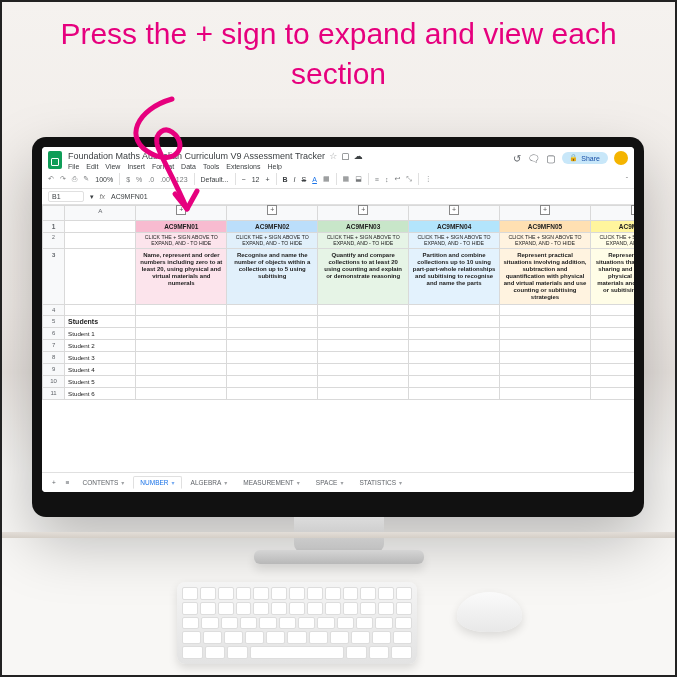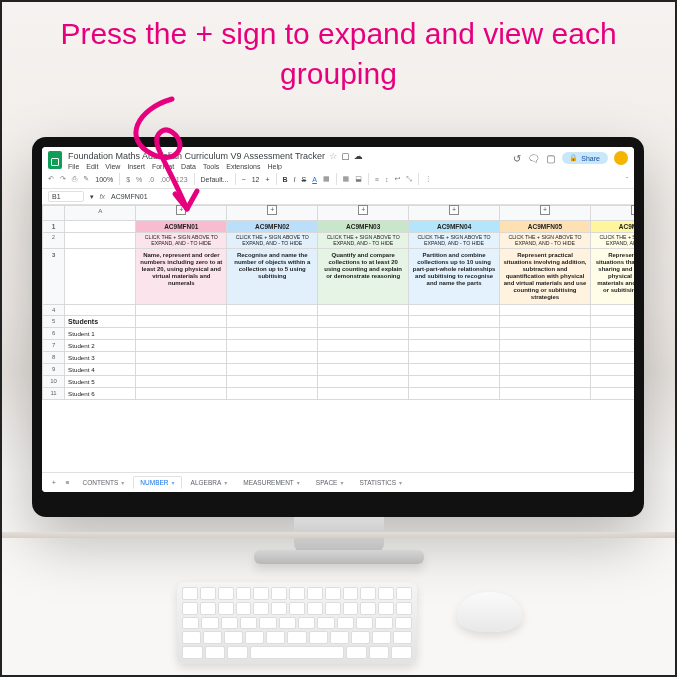--- a/index.html
+++ b/index.html
@@ -54,21 +54,21 @@
 .tabs .tab.active{color:#1a73e8;border-color:#e0e0e0;border-bottom-color:#fff;background:#fff}
 .tabs .add,.tabs .all{padding:2px 4px}
 .caret{font-size:6px;opacity:.6}
 .col-a{width:58px}
 .col-std{width:74px}
 </style>
 </head>
 <body>
 
 <div class="stage">
-  <div class="headline">Press the + sign to expand and view each grouping</div>
+  <div class="headline">Press the + sign to expand and view each section</div>
 
   <svg class="arrow" viewBox="0 0 90 130">
     <path d="M55 5 C 20 15, 5 45, 35 60 C 60 72, 72 50, 55 38 C 48 33, 38 38, 40 50 C 42 60, 55 80, 70 115" stroke="#e6007e" stroke-width="5" fill="none" stroke-linecap="round"></path>
     <path d="M70 115 L58 100 M70 115 L80 97" stroke="#e6007e" stroke-width="5" fill="none" stroke-linecap="round"></path>
   </svg>
 
   <div class="monitor">
     <div class="screen">
 
       <div class="titlebar">

